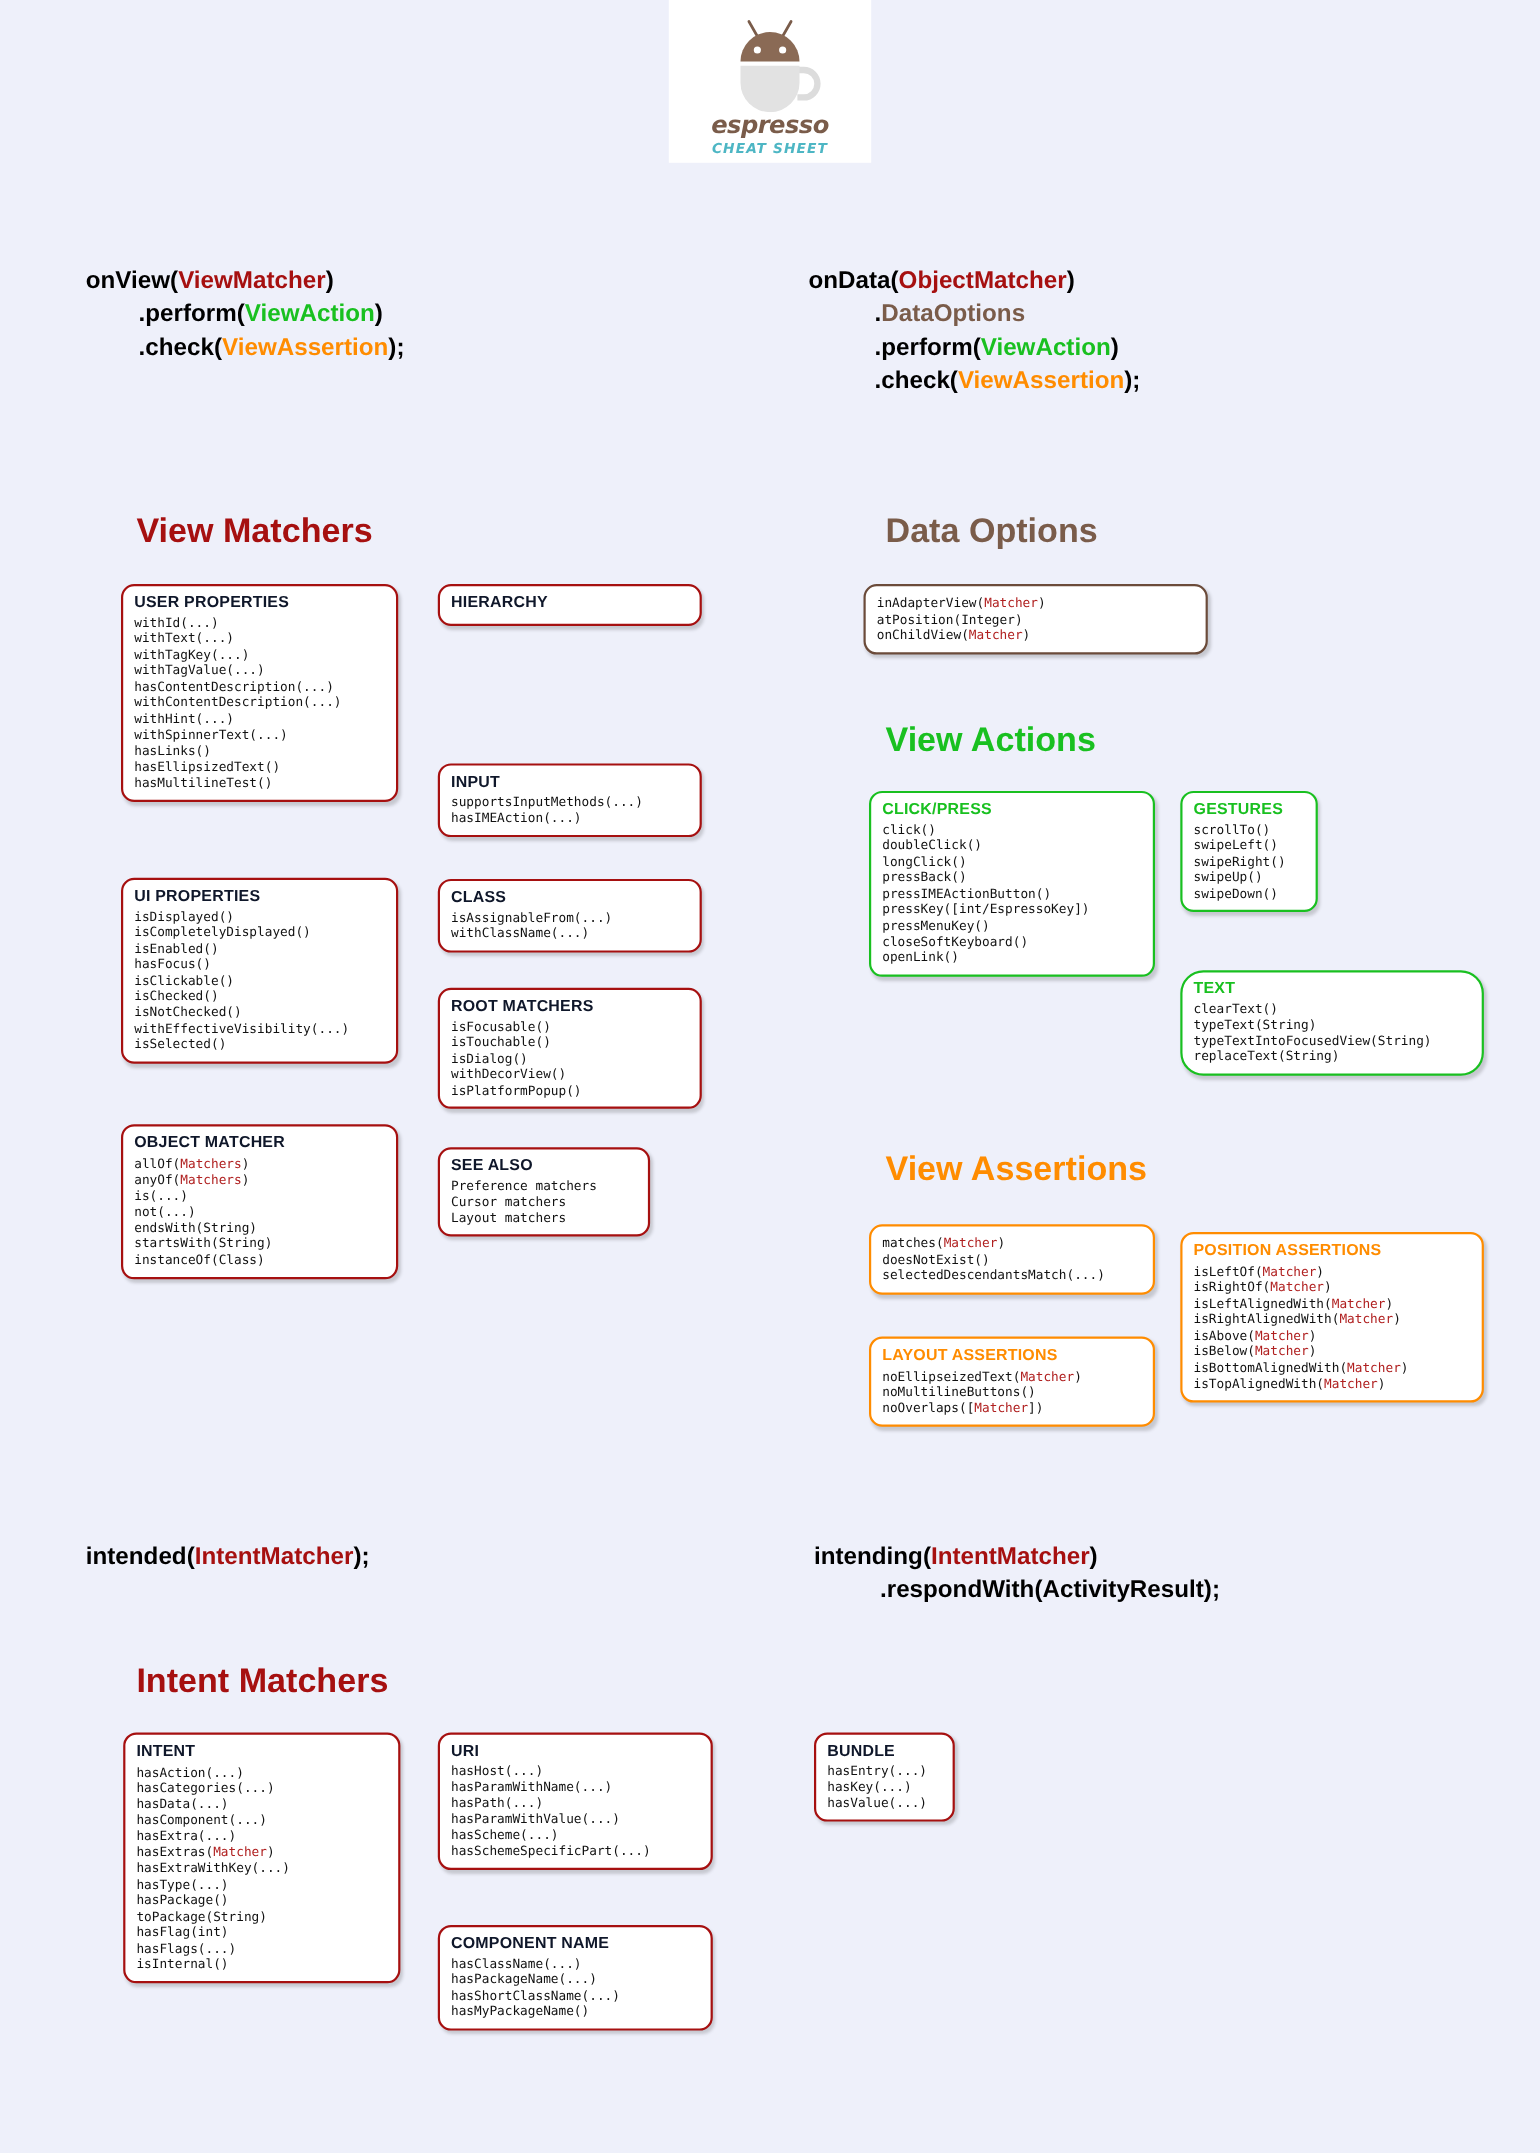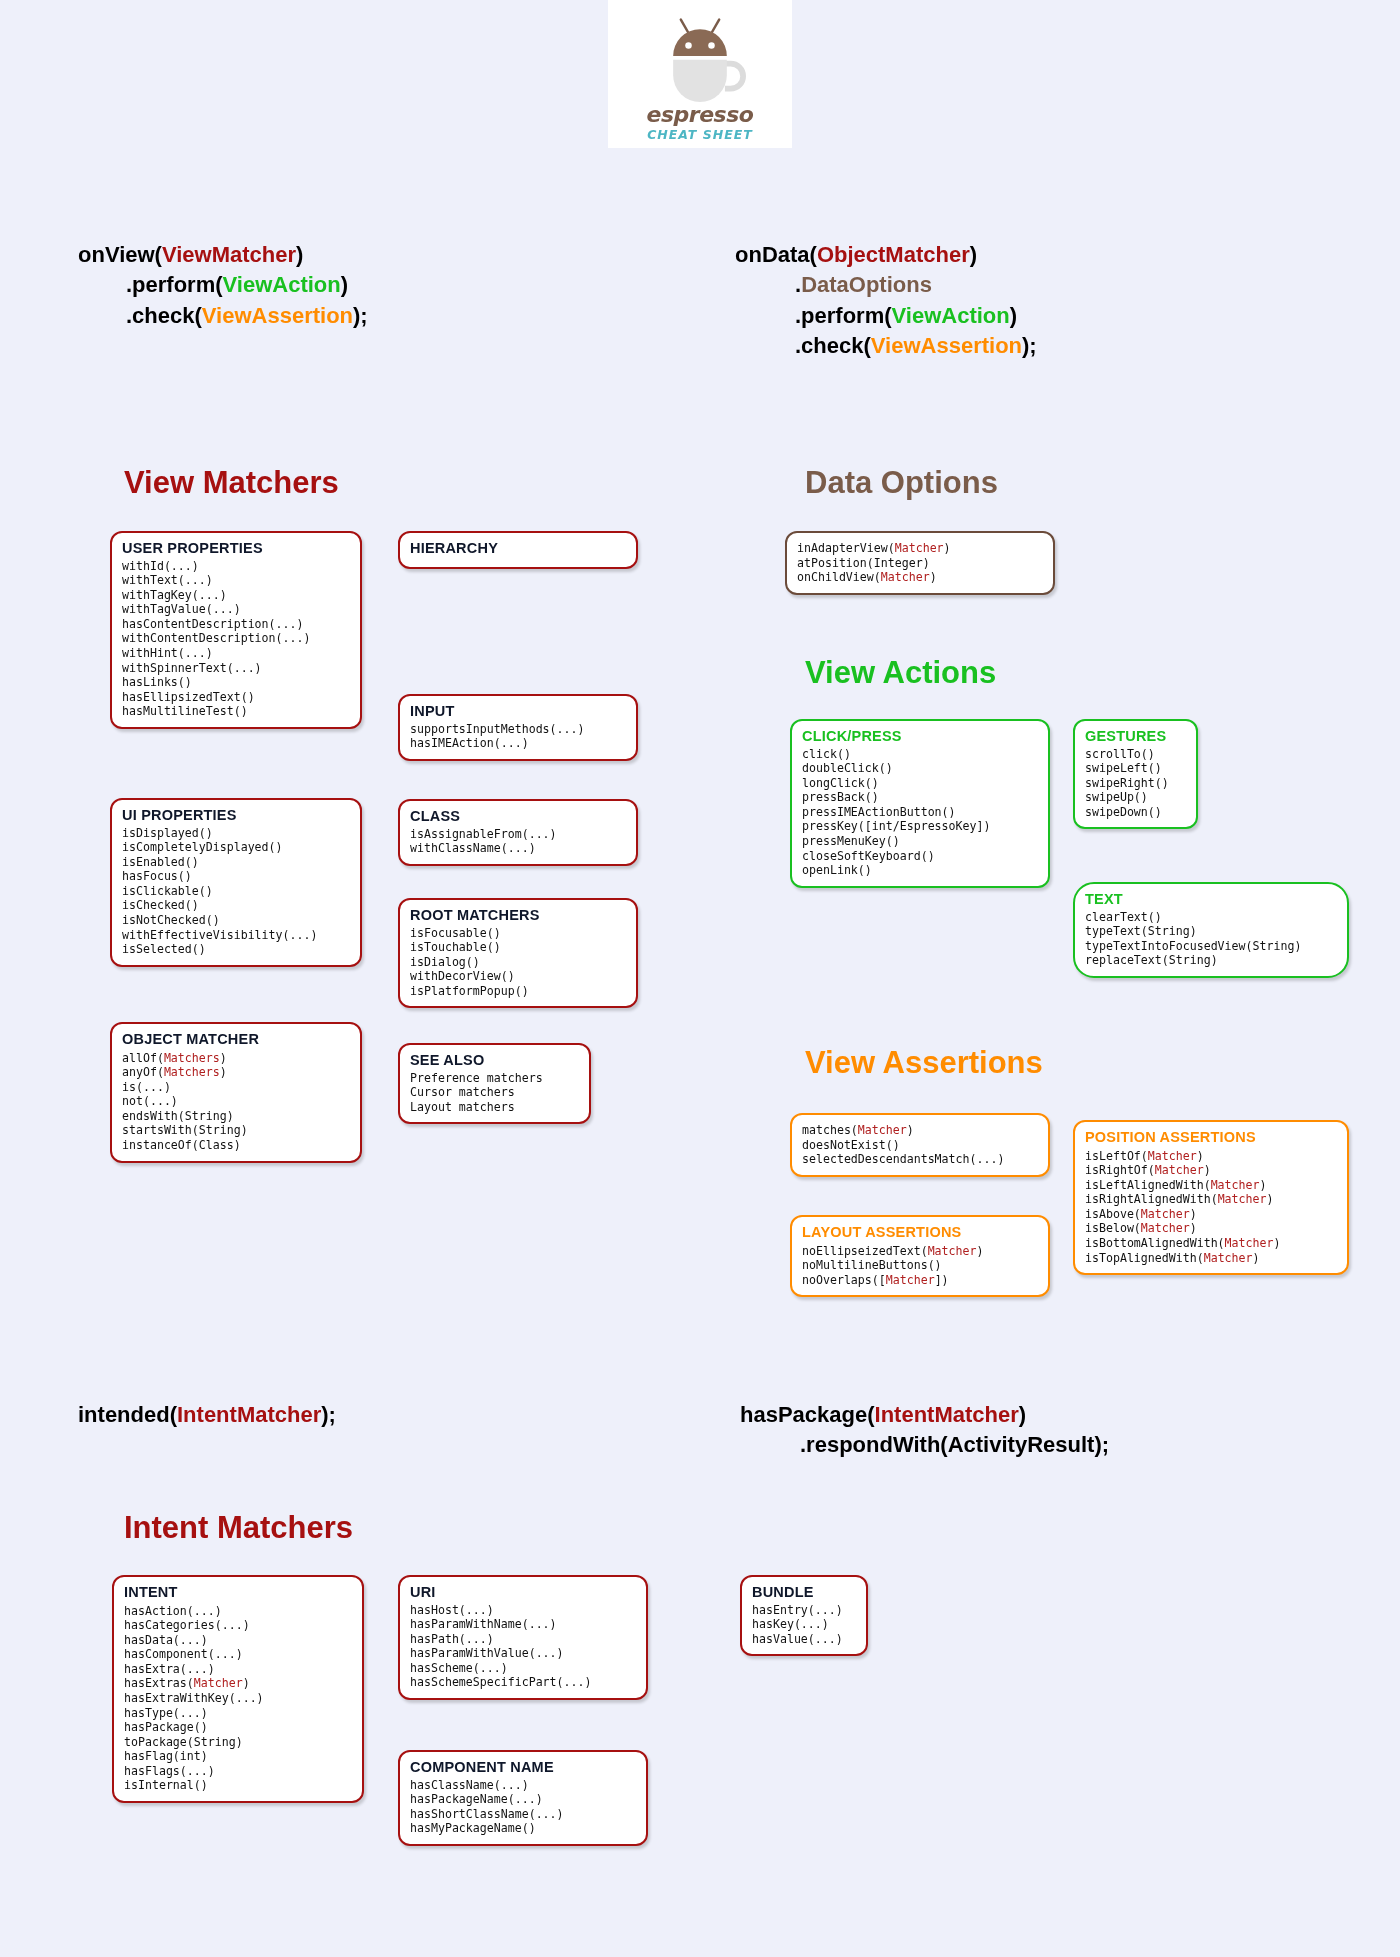--- a/index.html
+++ b/index.html
@@ -126,21 +126,21 @@
   <span class="ind2"><span>.</span><span class="c-brown">DataOptions</span></span>
   <span class="ind2"><span>.perform(</span><span class="c-green">ViewAction</span><span>)</span></span>
   <span class="ind2"><span>.check(</span><span class="c-orange">ViewAssertion</span><span>);</span></span>
 </div>
 
 <div class="sig" style="left:78px; top:1400px;">
   <span><span>intended(</span><span class="c-red">IntentMatcher</span><span>);</span></span>
 </div>
 
 <div class="sig" style="left:740px; top:1400px;">
-  <span><span>hasPackage(</span><span class="c-red">IntentMatcher</span><span>)</span></span>
+  <span><span>intending(</span><span class="c-red">IntentMatcher</span><span>)</span></span>
   <span class="ind2">.respondWith(ActivityResult);</span>
 </div>
 
 <div class="sect-title t-red" style="left:124px; top:465px;">View Matchers</div>
 <div class="sect-title t-brown" style="left:805px; top:465px;">Data Options</div>
 <div class="sect-title t-green" style="left:805px; top:655px;">View Actions</div>
 <div class="sect-title t-orange" style="left:805px; top:1045px;">View Assertions</div>
 <div class="sect-title t-red" style="left:124px; top:1510px;">Intent Matchers</div>
 
 <div class="card" style="left:110px; top:531px; width:252px;">
@@ -207,21 +207,21 @@
 isPlatformPopup()</div>
 </div>
 
 <div class="card" style="left:398px; top:1043px; width:193px;">
   <div class="card-title">SEE ALSO</div>
   <div class="code">Preference matchers
 Cursor matchers
 Layout matchers</div>
 </div>
 
-<div class="card brown" style="left:785px; top:531px; width:270px;">
+<div class="card brown" style="left:785px; top:531px; width:313px;">
   <div class="code plain-list">inAdapterView(<span class="arg">Matcher</span>)
 atPosition(Integer)
 onChildView(<span class="arg">Matcher</span>)</div>
 </div>
 
 <div class="card green" style="left:790px; top:719px; width:260px;">
   <div class="card-title">CLICK/PRESS</div>
   <div class="code">click()
 doubleClick()
 longClick()

